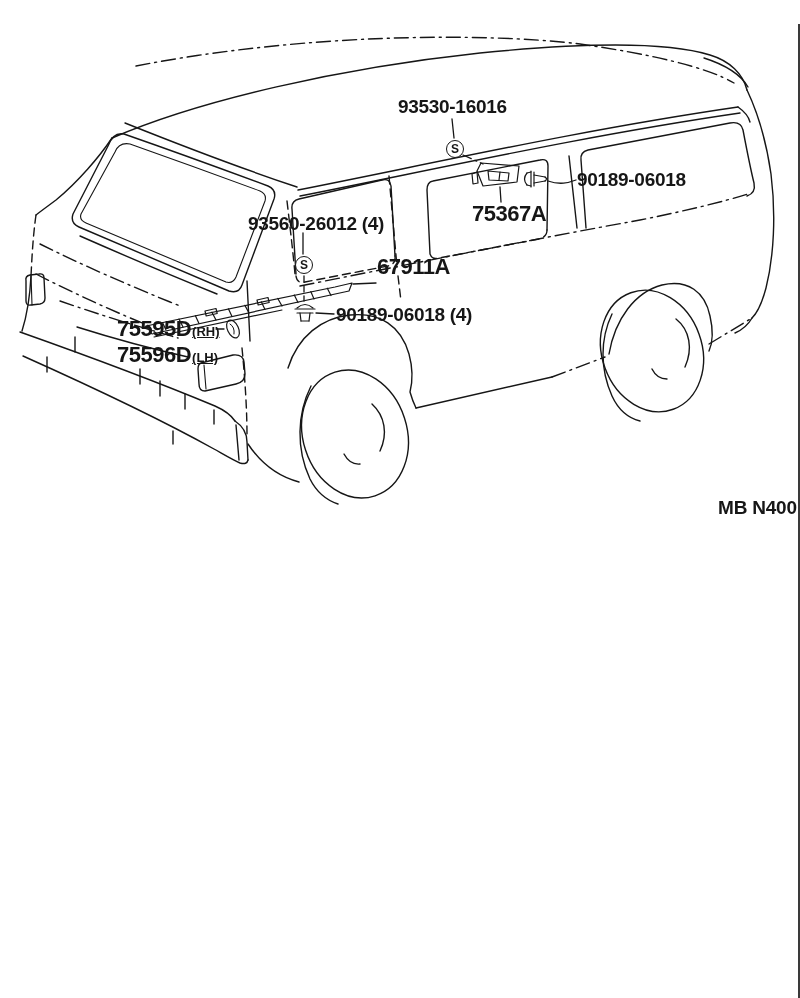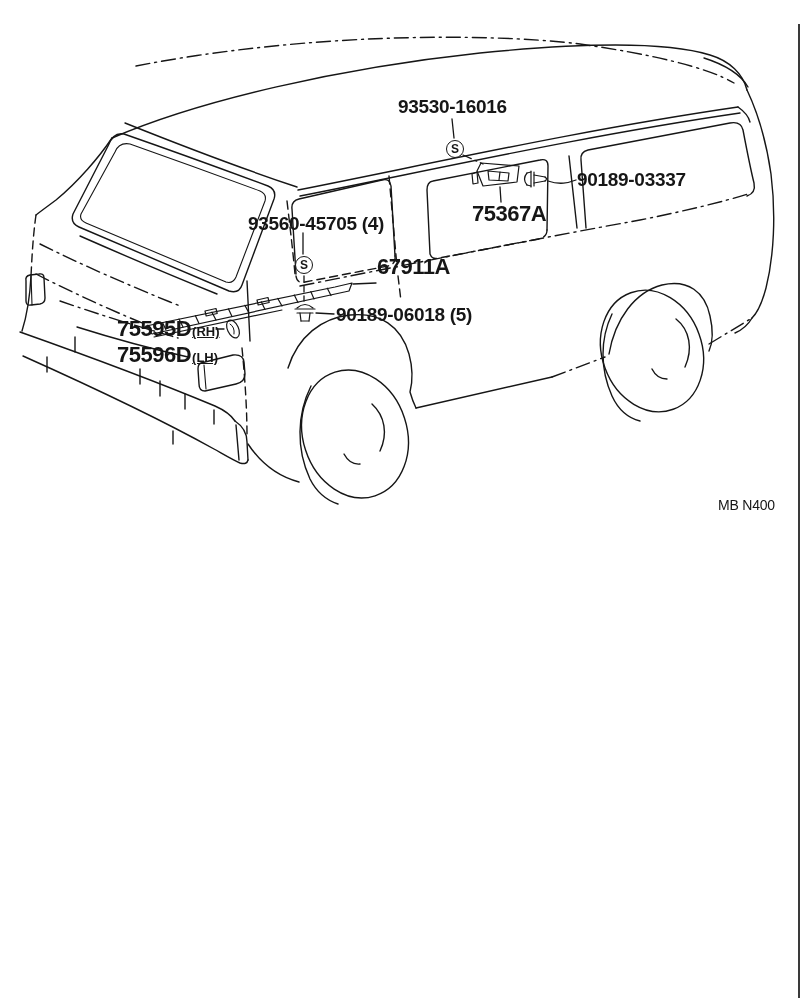--- a/index.html
+++ b/index.html
@@ -13,21 +13,21 @@
     letter-spacing:-0.3px;line-height:1;z-index:5;
   }
   .sz19{font-size:19px;}
   .sz22{font-size:22px;letter-spacing:-0.5px;}
   .suffix{font-size:13px;font-weight:700;letter-spacing:0;margin-left:1px;text-decoration:underline;}
   .s-badge{
     position:absolute;width:18px;height:18px;border:1.7px solid #161616;border-radius:50%;
     box-sizing:border-box;display:flex;align-items:center;justify-content:center;
     font-size:12px;font-weight:700;background:#ffffff;z-index:6;line-height:1;
   }
-  .footer-code{position:absolute;font-weight:400;font-size:14px;letter-spacing:-0.2px;z-index:5;}
+  .footer-code{position:absolute;font-weight:700;font-size:19px;letter-spacing:-0.2px;z-index:5;}
   .page-edge{position:absolute;right:0;top:0;width:2px;height:998px;background:#3a3a3a;}
 </style>
 </head>
 <body>
 
 <div class="stage">
 
   <svg width="800" height="998" viewBox="0 0 800 998" fill="none" stroke="#161616" stroke-width="1.4" stroke-linecap="round" stroke-linejoin="round">
 
     <g>
@@ -174,25 +174,25 @@
         <path d="M310,289 L309,297"></path>
         <path d="M301,297 L309,297"></path>
     </g>
     <g stroke-width="1.2">
       <ellipse cx="233" cy="305" rx="5.5" ry="9.5" transform="rotate(-25 233 305)"></ellipse>
       <path d="M230,300 Q235,303 234,310" stroke-width="1"></path>
     </g>
   </svg>
 
   <div class="lbl sz19" style="left:398px;top:73px">93530-16016</div>
-  <div class="lbl sz19" style="left:577px;top:146px">90189-03337</div>
+  <div class="lbl sz19" style="left:577px;top:146px">90189-06018</div>
   <div class="lbl sz22" style="left:472px;top:179px">75367A</div>
-  <div class="lbl sz19" style="left:248px;top:190px">93560-45705 (4)</div>
+  <div class="lbl sz19" style="left:248px;top:190px">93560-26012 (4)</div>
   <div class="lbl sz22" style="left:377px;top:232px">67911A</div>
-  <div class="lbl sz19" style="left:336px;top:281px">90189-06018 (5)</div>
+  <div class="lbl sz19" style="left:336px;top:281px">90189-06018 (4)</div>
 
   <div class="lbl sz22" style="left:117px;top:294px">
     <span>75595D</span><span class="suffix">(RH)</span>
   </div>
   <div class="lbl sz22" style="left:117px;top:320px">
     <span>75596D</span><span class="suffix">(LH)</span>
   </div>
 
   <div class="s-badge" style="left:446px;top:116px">S</div>
   <div class="s-badge" style="left:295px;top:232px">S</div>

